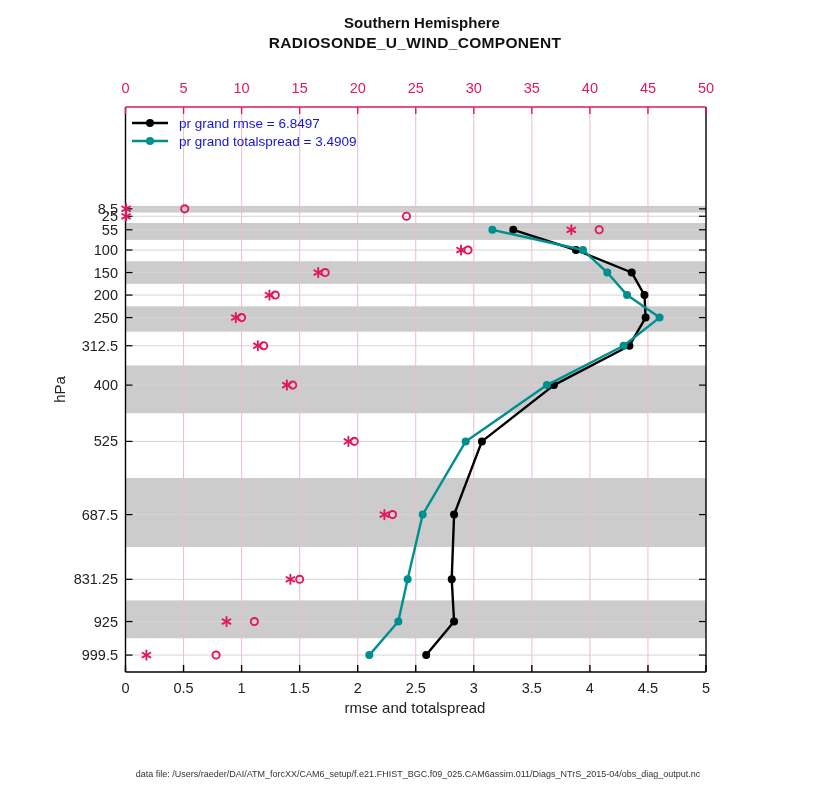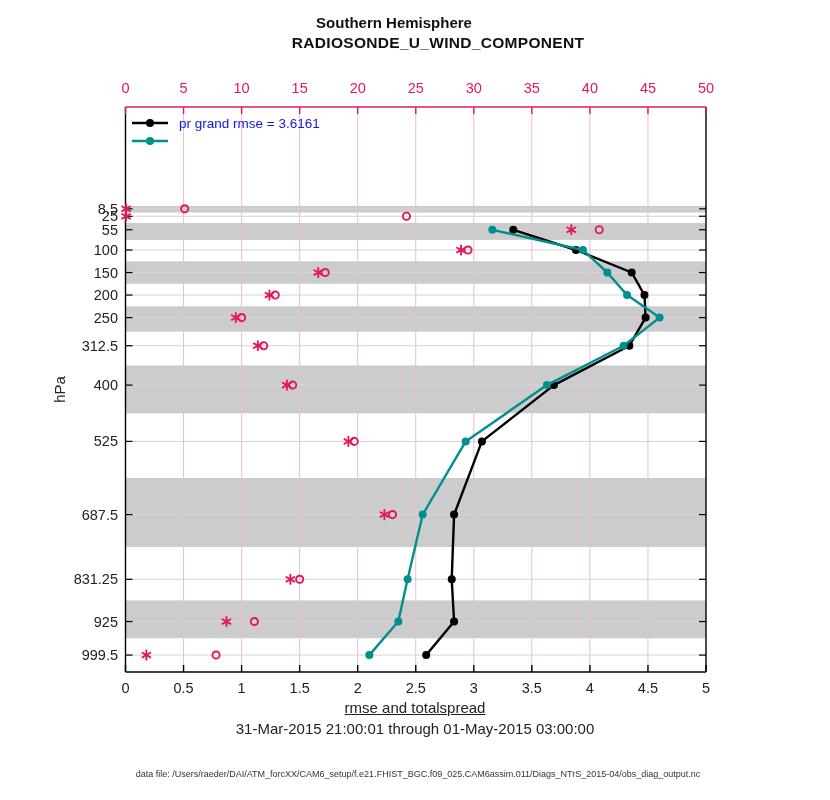--- a/index.html
+++ b/index.html
@@ -267,35 +267,35 @@
         <circle cx="254.371" cy="621.5274999999999" r="3.6" fill="none" stroke="#e1185e" stroke-width="1.9"></circle>
         <g>
           <line x1="146.398" y1="650.47485" x2="146.398" y2="659.67485" stroke="#e1185e" stroke-width="1.9" stroke-linecap="round"></line>
           <line x1="142.4144" y1="652.77485" x2="150.3816" y2="657.3748499999999" stroke="#e1185e" stroke-width="1.9" stroke-linecap="round"></line>
           <line x1="142.4144" y1="657.3748499999999" x2="150.3816" y2="652.77485" stroke="#e1185e" stroke-width="1.9" stroke-linecap="round"></line>
         </g>
         <circle cx="216.058" cy="655.07485" r="3.6" fill="none" stroke="#e1185e" stroke-width="1.9"></circle>
       </g>
     </svg>
 
-  <div class="abs ctr title" style="left:394px;top:14px;">Southern Hemisphere</div>
-  <div class="abs ctr subtitle" style="left:415px;top:34px;margin-left:23px;">RADIOSONDE_U_WIND_COMPONENT</div>
+  <div class="abs ctr title" style="left:422px;top:14px;">Southern Hemisphere</div>
+  <div class="abs ctr subtitle" style="left:415px;top:34px;">RADIOSONDE_U_WIND_COMPONENT</div>
 
   <div class="legend-row" style="left:131px;top:116px;">
     <svg width="38" height="14">
       <line x1="1" y1="7" x2="37" y2="7" stroke="#000" stroke-width="2.4"></line>
       <circle cx="19" cy="7" r="4" fill="#000"></circle>
     </svg>
-    <span class="legend-text" style="color: rgb(20, 20, 221);">pr grand rmse = 3.6161</span>
+    <span class="legend-text" style="color: rgb(20, 20, 221);">pr grand rmse = 6.8497</span>
   </div>
   <div class="legend-row" style="left:131px;top:134px;">
     <svg width="38" height="14">
       <line x1="1" y1="7" x2="37" y2="7" stroke="#008f8f" stroke-width="2.4"></line>
       <circle cx="19" cy="7" r="4" fill="#008f8f"></circle>
     </svg>
+    <span class="legend-text" style="color: rgb(20, 20, 221);">pr grand totalspread = 3.4909</span>
   </div>
 
   <div class="abs ylab" style="left:46px;top:381px;">hPa</div>
 
-  <div class="abs ctr xlabel" style="left:415px;top:699px;text-decoration:underline;">rmse and totalspread</div>
-  <div class="abs ctr dateline" style="left:415px;top:720px;">31-Mar-2015 21:00:01 through 01-May-2015 03:00:00</div>
+  <div class="abs ctr xlabel" style="left:415px;top:699px;">rmse and totalspread</div>
   <div class="abs ctr footer" style="left:418px;top:769px;text-align:center;">data file: /Users/raeder/DAI/ATM_forcXX/CAM6_setup/f.e21.FHIST_BGC.f09_025.CAM6assim.011/Diags_NTrS_2015-04/obs_diag_output.nc</div>
 </div>
 
 </body></html>

